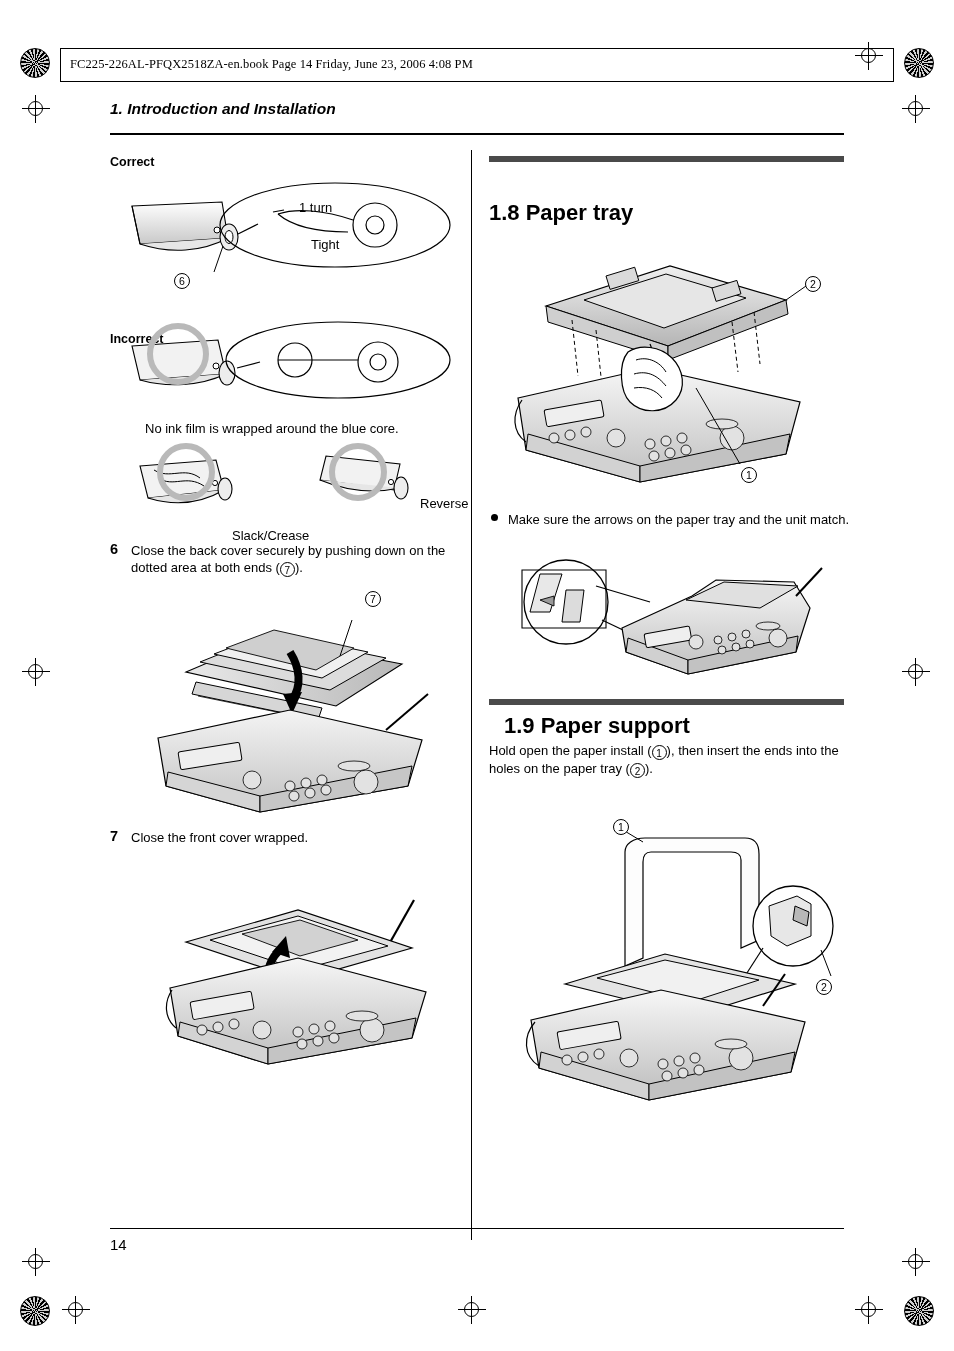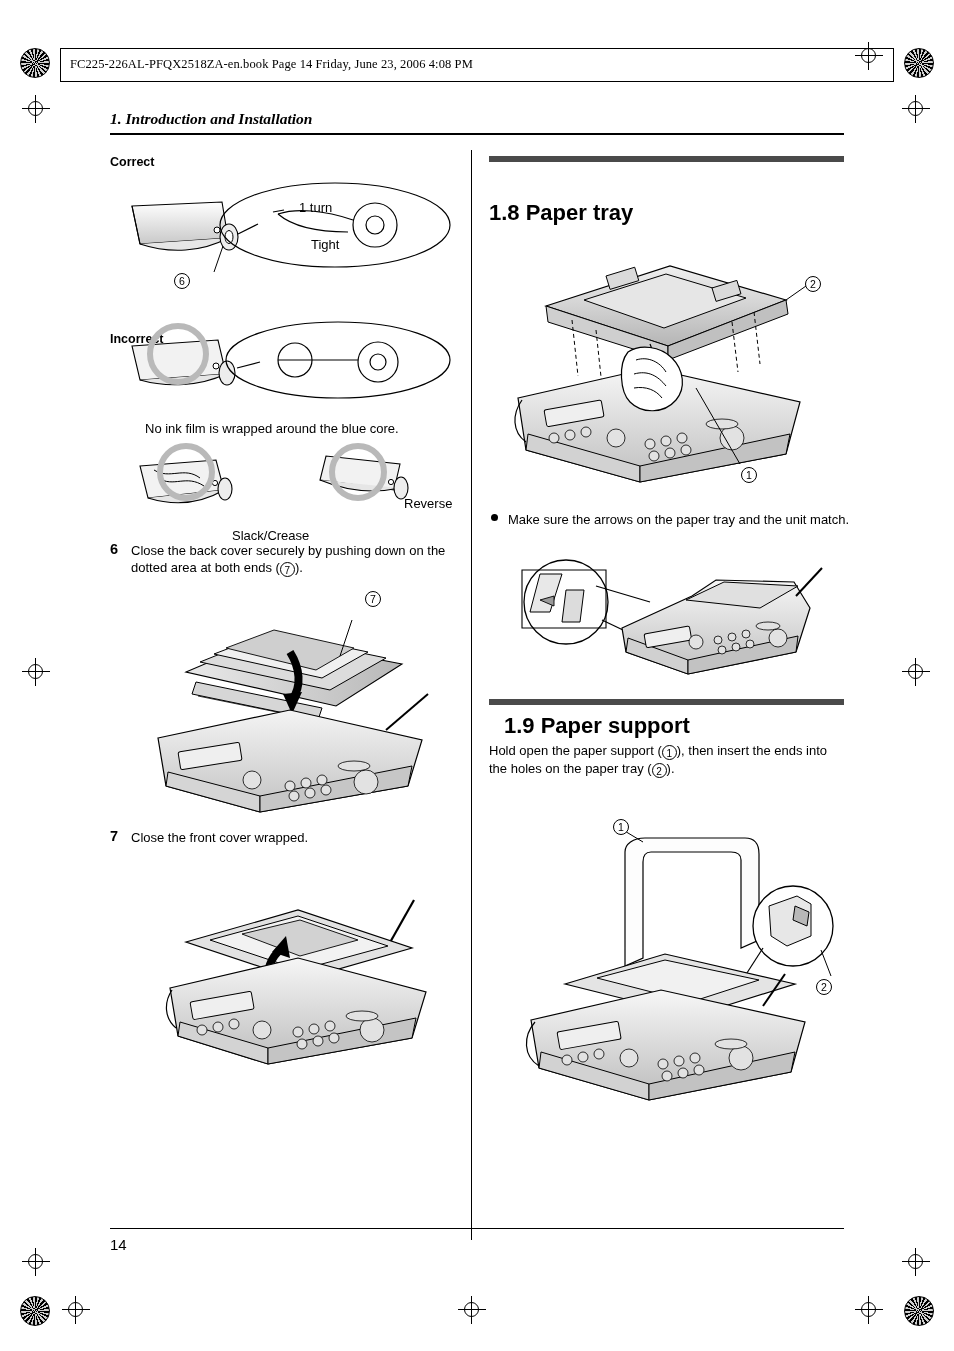--- a/index.html
+++ b/index.html
@@ -17,21 +17,21 @@
   .reg i{position:absolute;left:6px;top:6px;width:15px;height:15px;border:1px solid #000;border-radius:50%;box-sizing:border-box;}
   .star{position:absolute;width:30px;height:30px;border-radius:50%;
         background:
           repeating-conic-gradient(#000 0deg 9deg,#cfcfcf 9deg 18deg);
         border:1px solid #000;box-sizing:border-box;}
 
   
   .headerline{position:absolute;left:60px;top:48px;width:834px;height:34px;border:1px solid #000;box-sizing:border-box;}
   .headertext{position:absolute;left:70px;top:57px;font-family:"Liberation Serif",serif;font-size:12.5px;letter-spacing:0.1px;}
 
-  .chaptertitle{position:absolute;left:110px;top:110px;font-size:15.5px;font-weight:bold;font-style:italic;font-family:Liberation Serif, serif;}
+  .chaptertitle{position:absolute;left:110px;top:100px;font-size:15.5px;font-weight:bold;font-style:italic;}
   .chapterrule{position:absolute;left:110px;top:133px;width:734px;height:2px;background:#000;}
 
   .vrule{position:absolute;left:471px;top:150px;width:1px;height:1090px;background:#000;}
 
   .footerrule{position:absolute;left:110px;top:1228px;width:734px;height:1px;background:#000;}
   .pagenum{position:absolute;left:110px;top:1236px;font-size:15px;}
 
   
   .lbl{position:absolute;font-size:12.5px;font-weight:bold;}
   .txt{position:absolute;font-size:13px;line-height:17px;}
@@ -173,21 +173,21 @@
 
   <div class="ill" style="left:310px;top:444px;">
     <svg width="120" height="70" viewBox="0 0 120 70">
       <path d="M10 36 L84 46 L90 20 L16 12 Z" fill="#f2f2f2" stroke="#000" stroke-width="1.1"></path>
       <path d="M10 36 C34 46, 62 50, 90 44" fill="#e6e6e6" stroke="#000" stroke-width="1.1"></path>
       <ellipse cx="91" cy="44" rx="7" ry="11" fill="#ededed" stroke="#000" stroke-width="1.1"></ellipse>
       <circle cx="81" cy="38" r="2.6" fill="#fff" stroke="#000" stroke-width="1"></circle>
       <circle cx="48" cy="28" r="26" fill="none" stroke="#b9b9b9" stroke-width="6"></circle>
     </svg>
   </div>
-  <div class="cap" style="left:404px;top:496px;text-align:center;">Reverse</div>
+  <div class="cap" style="left:420px;top:496px;text-align:center;">Reverse</div>
 
   <div class="stepnum" style="left:110px;top:541px;">6</div>
   <div class="txt" style="left:131px;top:542px;width:330px;">
     <span>Close the back cover securely by pushing down on the dotted area at both ends (</span><span class="circnum">7</span><span>).</span>
   </div>
 
   <div class="ill" style="left:140px;top:590px;">
     <svg width="300" height="230" viewBox="0 0 300 230">
       <defs>
         <linearGradient id="body1" x1="0" y1="0" x2="0" y2="1">
@@ -384,21 +384,21 @@
         <circle cx="186" cy="86" r="7"></circle>
         <circle cx="268" cy="82" r="9"></circle>
         <ellipse cx="258" cy="70" rx="12" ry="4"></ellipse>
       </g>
     </svg>
   </div>
 
   <div class="sectbar" style="top:699px;"></div>
   <div class="sect" style="left:489px;top:713px;margin-left:15px;">1.9 Paper support</div>
   <div class="txt" style="left:489px;top:742px;width:352px;">
-    <span>Hold open the paper support (</span><span class="circnum">1</span><span>), then insert the ends into the holes on the paper tray (</span><span class="circnum">2</span><span>).</span>
+    <span>Hold open the paper install (</span><span class="circnum">1</span><span>), then insert the ends into the holes on the paper tray (</span><span class="circnum">2</span><span>).</span>
   </div>
 
   <div class="ill" style="left:505px;top:808px;">
     <svg width="340" height="300" viewBox="0 0 340 300">
       <defs>
         <linearGradient id="body6" x1="0" y1="0" x2="0" y2="1">
           <stop offset="0" stop-color="#f7f7f7"></stop>
             <stop offset="1" stop-color="#bcbcbc"></stop>
         </linearGradient>
       </defs>

